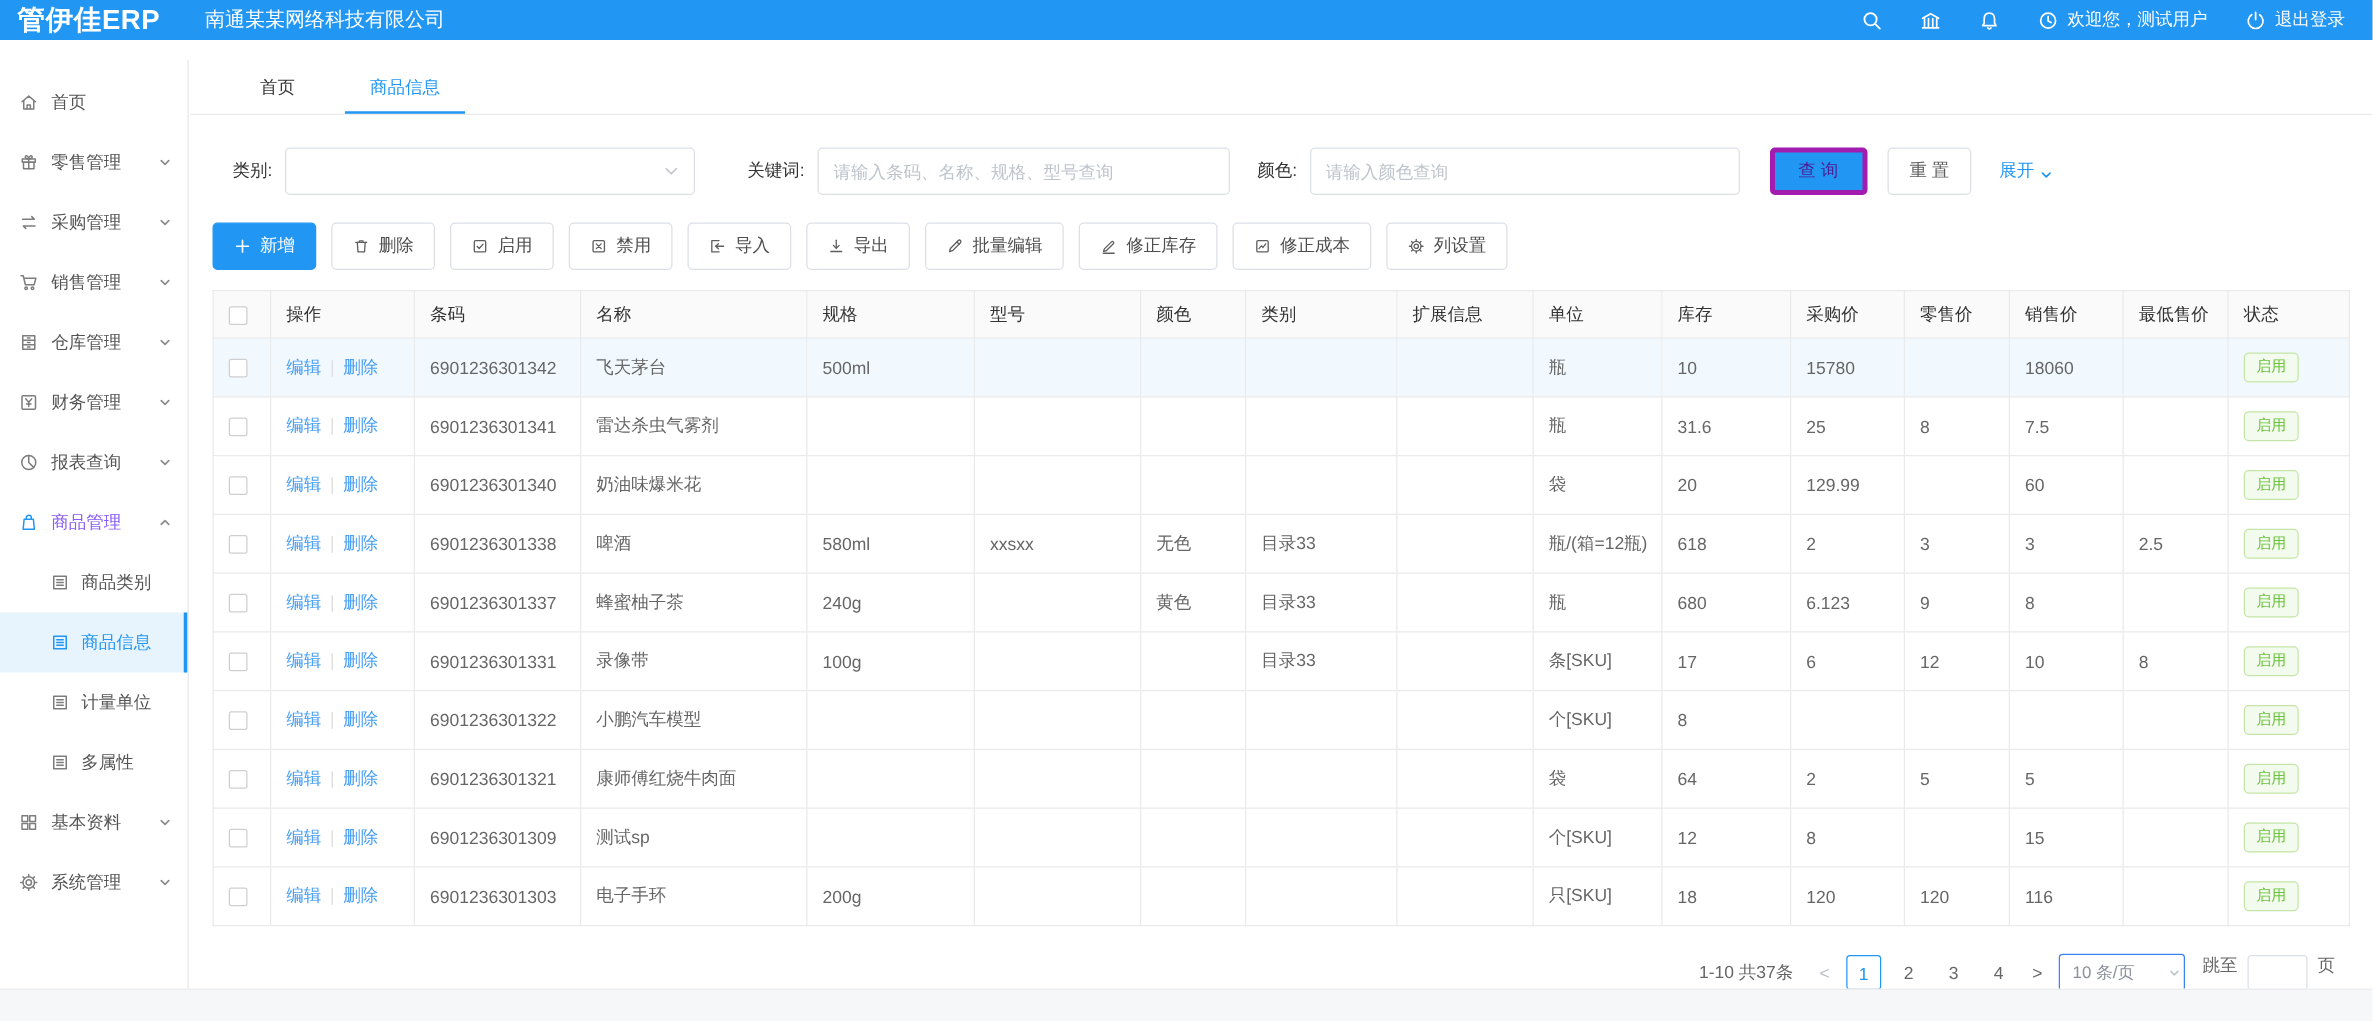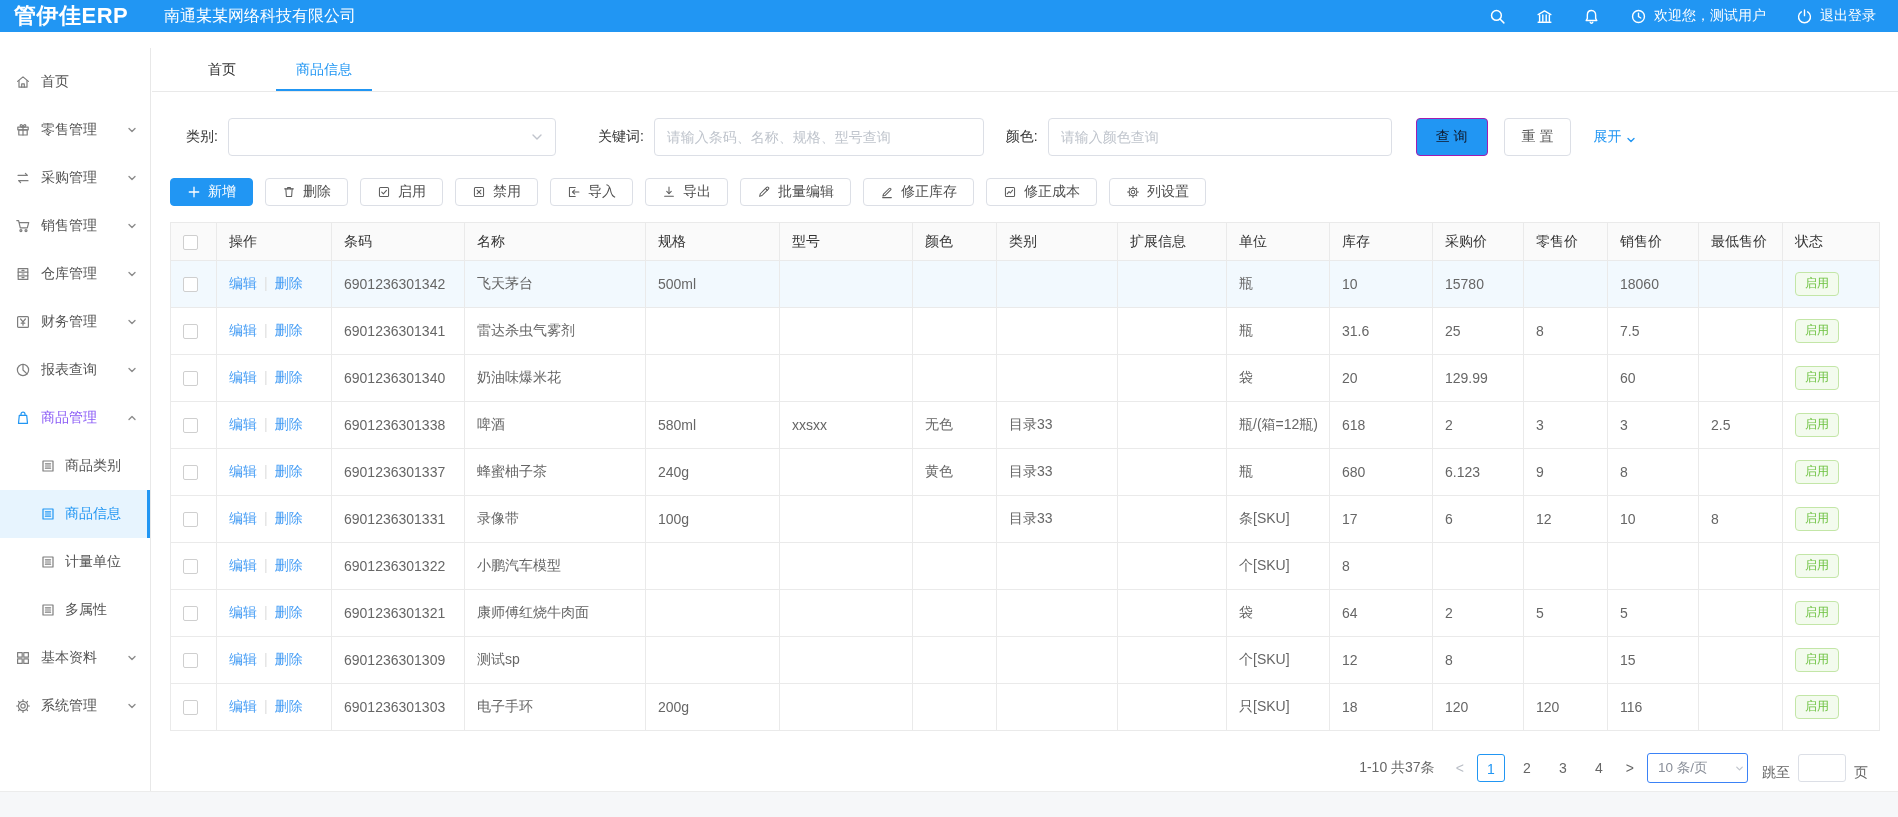--- a/index.html
+++ b/index.html
@@ -49,28 +49,28 @@
   .filters { display:flex; align-items:center; padding:26px 0 0 34px; }
   .f-label { color:#333; margin-right:10px; white-space:nowrap; }
   .select-box { width:328px; height:38px; border:1px solid #dcdfe6; border-radius:4px; background:#fff;
     position:relative; cursor:pointer; }
   .select-box .sel-arrow { position:absolute; right:10px; top:10px; color:#c0c4cc; }
   .text-input { height:38px; border:1px solid #dcdfe6; border-radius:4px; padding:0 12px; font-size:14px;
     color:#333; outline:none; background:#fff; }
   .text-input::placeholder { color:#bfc4cc; }
   .btn { height:38px; border-radius:4px; font-size:14px; cursor:pointer; display:inline-flex;
     align-items:center; justify-content:center; white-space:nowrap; }
-  .btn-primary { background:#2196f3; border:1px solid #a21caf; color:#0f172a; padding:0 19px; }
+  .btn-primary { background:#2196f3; border:4px solid #a21caf; color:#4c1d95; padding:0 19px; }
   .btn-plain { background:#fff; border:1px solid #dcdfe6; color:#5c5c5c; padding:0 17px; }
   .expand-link { color:#2196f3; margin-left:22px; display:inline-flex; align-items:flex-end; gap:4px; cursor:pointer; }
   .expand-link .icn svg { width:12px; height:12px; }
 
   
   .toolbar { display:flex; align-items:center; gap:12px; padding:22px 0 0 18px; }
-  .tool-btn { height:28px; border-radius:4px; background:#fff; border:1px solid #dcdfe6; color:#4e4e4e;
+  .tool-btn { height:38px; border-radius:4px; background:#fff; border:1px solid #dcdfe6; color:#4e4e4e;
     font-size:14px; padding:0 16px; display:inline-flex; align-items:center; gap:7px; cursor:pointer; }
   .tool-btn .icn { color:#5e5e5e; }
   .tool-btn .icn svg { width:14px; height:14px; }
   .tool-btn.primary { background:#2196f3; border-color:#2196f3; color:#fff; }
   .tool-btn.primary .icn { color:#fff; }
 
   
   .table-wrap { margin:16px 18px 0 18px; }
   table { width:100%; border-collapse:collapse; table-layout:fixed; }
   th, td { border:1px solid #eaeaea; padding:0 12px; font-size:14px; overflow:hidden; white-space:nowrap; }
@@ -88,21 +88,21 @@
     padding:22px 30px 0 0; color:#666; }
   .pg-summary { margin-right:8px; color:#666;text-align:right; }
   .pg-arrow { color:#b9bec6; padding:0 5px; cursor:pointer; font-size:14px; }
   .pg-arrow.nxt { color:#666; }
   .pg-num { min-width:28px; height:28px; line-height:28px; text-align:center; padding:0 5px; cursor:pointer; color:#666; }
   .pg-num.active { border:1px solid #2196f3; color:#2196f3; border-radius:3px; padding:0; }
   .pg-size { width:101px; height:30px; border:1px solid #3b82f6; border-radius:3px; background:#fff;
     display:flex; align-items:center; padding:0 2px 0 10px; color:#8a8f99; cursor:pointer; font-size:13.5px; }
   .pg-size .icn { margin-left:auto; color:#c0c4cc; }
   .pg-size .icn svg { width:11px; height:11px; }
-  .pg-jump { display:flex; align-items:flex-end; gap:8px; margin-left:6px; color:#666; }
+  .pg-jump { display:flex; align-items:flex-start; gap:8px; margin-left:6px; color:#666; }
   .pg-input { width:48px; height:28px; border:1px solid #dcdfe6; border-radius:3px; outline:none; padding:0 6px; }
 
   .bottom-strip { position:absolute; left:0; right:0; bottom:0; height:26px; background:#f6f7f9; border-top:1px solid #ececec; }
 </style>
 </head>
 <body>
 
 <div class="topbar">
   <div class="logo">管伊佳ERP</div>
   <div class="company">南通某某网络科技有限公司</div>

